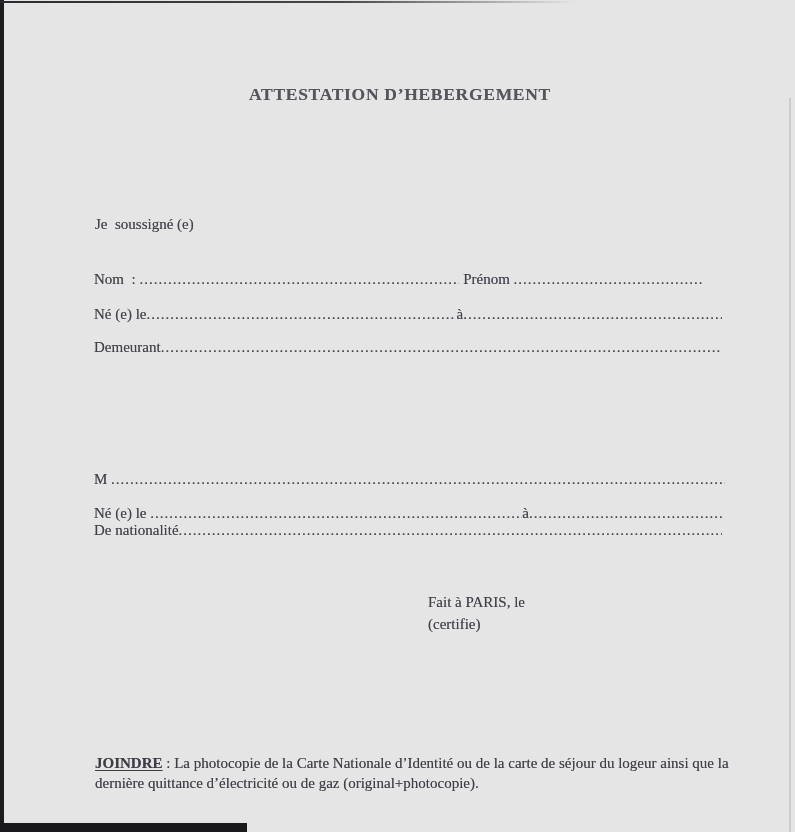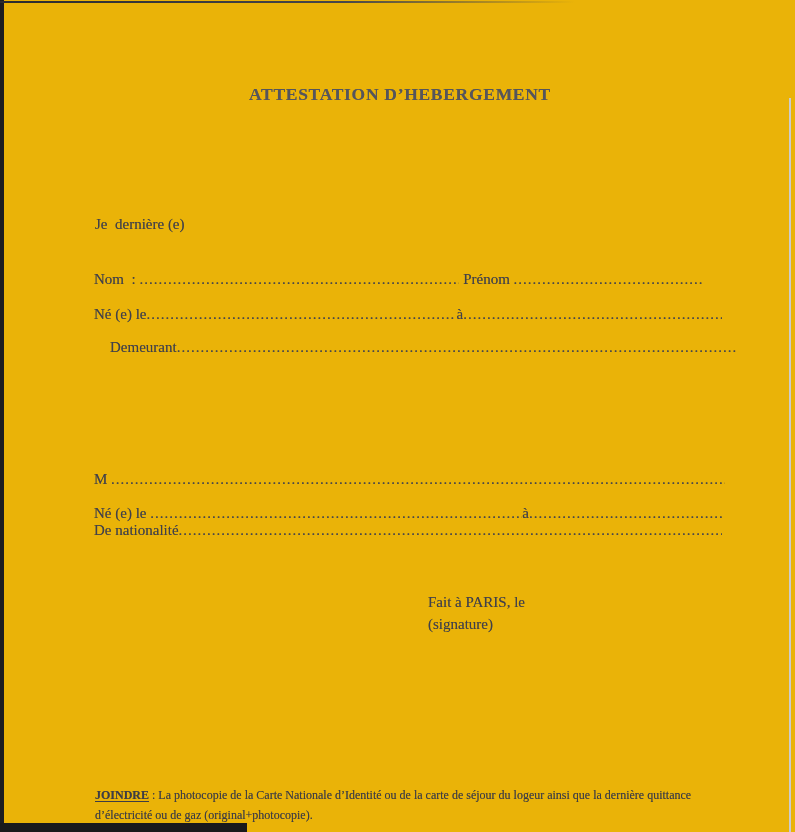--- a/index.html
+++ b/index.html
@@ -6,21 +6,21 @@
   body {
     width: 795px; height: 832px;
     position: relative;
     overflow: hidden;
     background: #fdfdfd;
     font-family: "Liberation Serif", "DejaVu Serif", serif;
     color: #41414a;
   }
   .page {
     position: absolute; inset: 0;
-    background: #eab308;
+    background: #e5e5e5;
     padding-left: 28px;
   }
   
   .edge-left {
     position: absolute; left: 0; top: 0;
     width: 4px; height: 832px;
     background: #1d1d20;
   }
   .edge-top {
     position: absolute; left: 0; top: 1px;
@@ -70,29 +70,29 @@
     letter-spacing: 1px;
     color: #47474d;
   }
   .dots.fixed { flex: 0 0 auto; }
   .dots.grow  { flex: 1 1 0; min-width: 0; }
   .w320 { width: 320px; }
   .w310 { width: 310px; }
   .w372 { width: 372px; }
   .line-nom        { top: 271px; width: 610px; }
   .line-ne1        { top: 306px; }
-  .line-demeurant  { top: 339px; margin-left: 16px; }
+  .line-demeurant  { top: 339px; }
   .line-m          { top: 471px; width: 631px; }
   .line-ne2        { top: 505px; }
   .line-nat        { top: 522px; }
   .footer {
     position: absolute;
-    left: 95px; top: 785px;
+    left: 95px; top: 753px;
     width: 648px;
-    font-size: 12px;
+    font-size: 15px;
     line-height: 20px;
     color: #3d3d45;
     text-shadow: 0 0 0.5px rgba(61,61,69,0.55);
   }
   .footer .joindre {
     font-weight: 700;
     text-decoration: underline;
     text-underline-offset: 2px;
   }
 </style>
@@ -101,21 +101,21 @@
 
 <div class="page">
 
   <div class="edge-left"></div>
   <div class="edge-top"></div>
   <div class="edge-bottom"></div>
   <div class="edge-right"></div>
 
   <div class="title">ATTESTATION D’HEBERGEMENT</div>
 
-  <div class="txt" style="left:95px; top:216px;">Je  dernière (e)</div>
+  <div class="txt" style="left:95px; top:216px;">Je  soussigné (e)</div>
 
   <div class="fill-line line-nom">
     <span class="lbl">Nom  : </span>
     <span class="dots fixed w320">..........................................................................................................................................................................</span>
     <span class="lbl"> Prénom </span>
     <span class="dots grow">..........................................................................................................................................................................</span>
   </div>
 
   <div class="fill-line line-ne1">
     <span class="lbl">Né (e) le</span>
@@ -141,19 +141,19 @@
     <span class="lbl">à</span>
     <span class="dots grow">..........................................................................................................................................................................</span>
   </div>
 
   <div class="fill-line line-nat">
     <span class="lbl">De nationalité</span>
     <span class="dots grow">..........................................................................................................................................................................</span>
   </div>
 
   <div class="txt" style="left:428px; top:594px;font-family:Liberation Serif, serif;">Fait à PARIS, le</div>
-  <div class="txt" style="left:428px; top:616px;">(signature)</div>
+  <div class="txt" style="left:428px; top:616px;">(certifie)</div>
 
   <div class="footer">
     <span class="joindre">JOINDRE</span><span> : </span><span>La photocopie de la Carte Nationale d’Identité ou de la carte de séjour du logeur ainsi que la dernière quittance d’électricité ou de gaz (original+photocopie).</span>
   </div>
 
 </div>
 
 </body></html>

